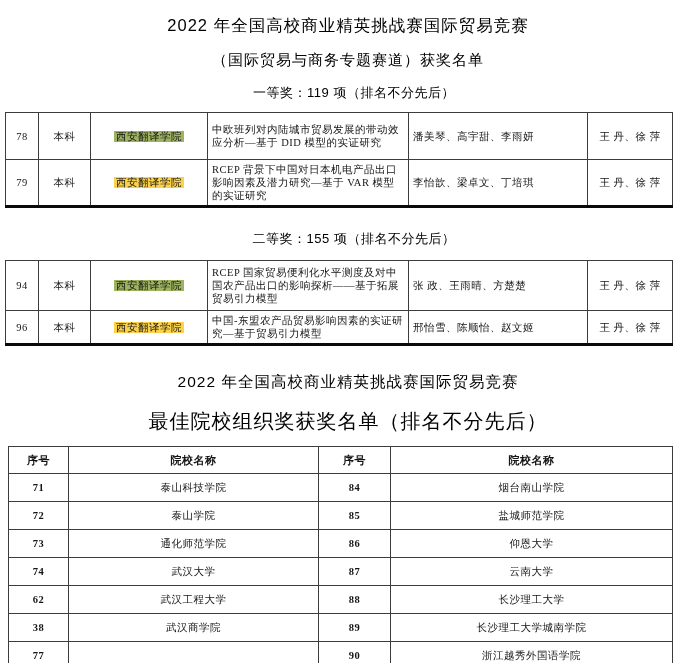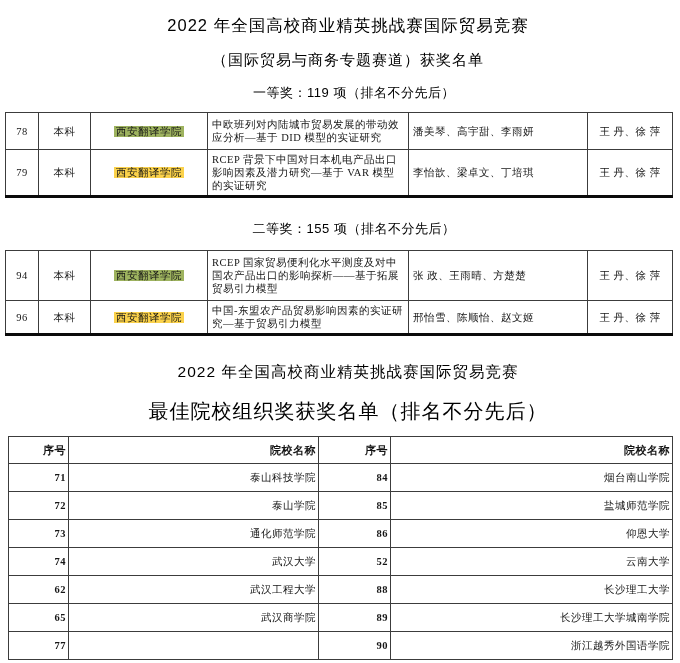--- a/index.html
+++ b/index.html
@@ -24,33 +24,33 @@
     width:667px;margin:10px 0 0 5px;
     border:1px solid #3c3c3c;border-bottom:3px solid #0a0a0a;
   }
   .award-table td{
     border:1px solid #3c3c3c;
     font-size:10.5px;line-height:13px;letter-spacing:0.5px;
     padding:2px 4px;vertical-align:middle;
   }
   .c-center{text-align:center;}
   .c-left{text-align:left;}
-  .r78{height:37px;} .r79{height:47px;}
+  .r78{height:47px;} .r79{height:47px;}
   .r94{height:50px;} .r95{height:38px;} .r96{height:34px;}
 
   .hl{padding:0 2px;}
   .hl-green{background:#9eb35f;}
   .hl-yellow{background:#fbd24b;}
 
   .org-table{
     width:664px;margin:11px 0 0 8px;
     border:1px solid #3c3c3c;
   }
   .org-table td,.org-table th{
-    border:1px solid #3c3c3c;text-align:right;
+    border:1px solid #3c3c3c;text-align:center;
     font-size:10.5px;letter-spacing:0.5px;padding:1px 2px;
   }
   .org-table th{font-weight:bold;height:24px;font-size:11px;}
   .org-table td{height:25px;}
   .num{font-weight:bold;font-size:10px;}
   .mono-gap{white-space:pre;}
 </style>
 </head>
 <body>
 
@@ -151,31 +151,31 @@
     </tr>
     <tr>
       <td class="num">73</td>
       <td>通化师范学院</td>
       <td class="num">86</td>
       <td>仰恩大学</td>
     </tr>
     <tr>
       <td class="num">74</td>
       <td>武汉大学</td>
-      <td class="num">52</td>
+      <td class="num">87</td>
       <td>云南大学</td>
     </tr>
     <tr>
       <td class="num">62</td>
       <td>武汉工程大学</td>
       <td class="num">88</td>
       <td>长沙理工大学</td>
     </tr>
     <tr>
-      <td class="num">65</td>
+      <td class="num">38</td>
       <td>武汉商学院</td>
       <td class="num">89</td>
       <td>长沙理工大学城南学院</td>
     </tr>
     <tr>
       <td class="num">77</td>
       <td></td>
       <td class="num">90</td>
       <td>浙江越秀外国语学院</td>
     </tr>

